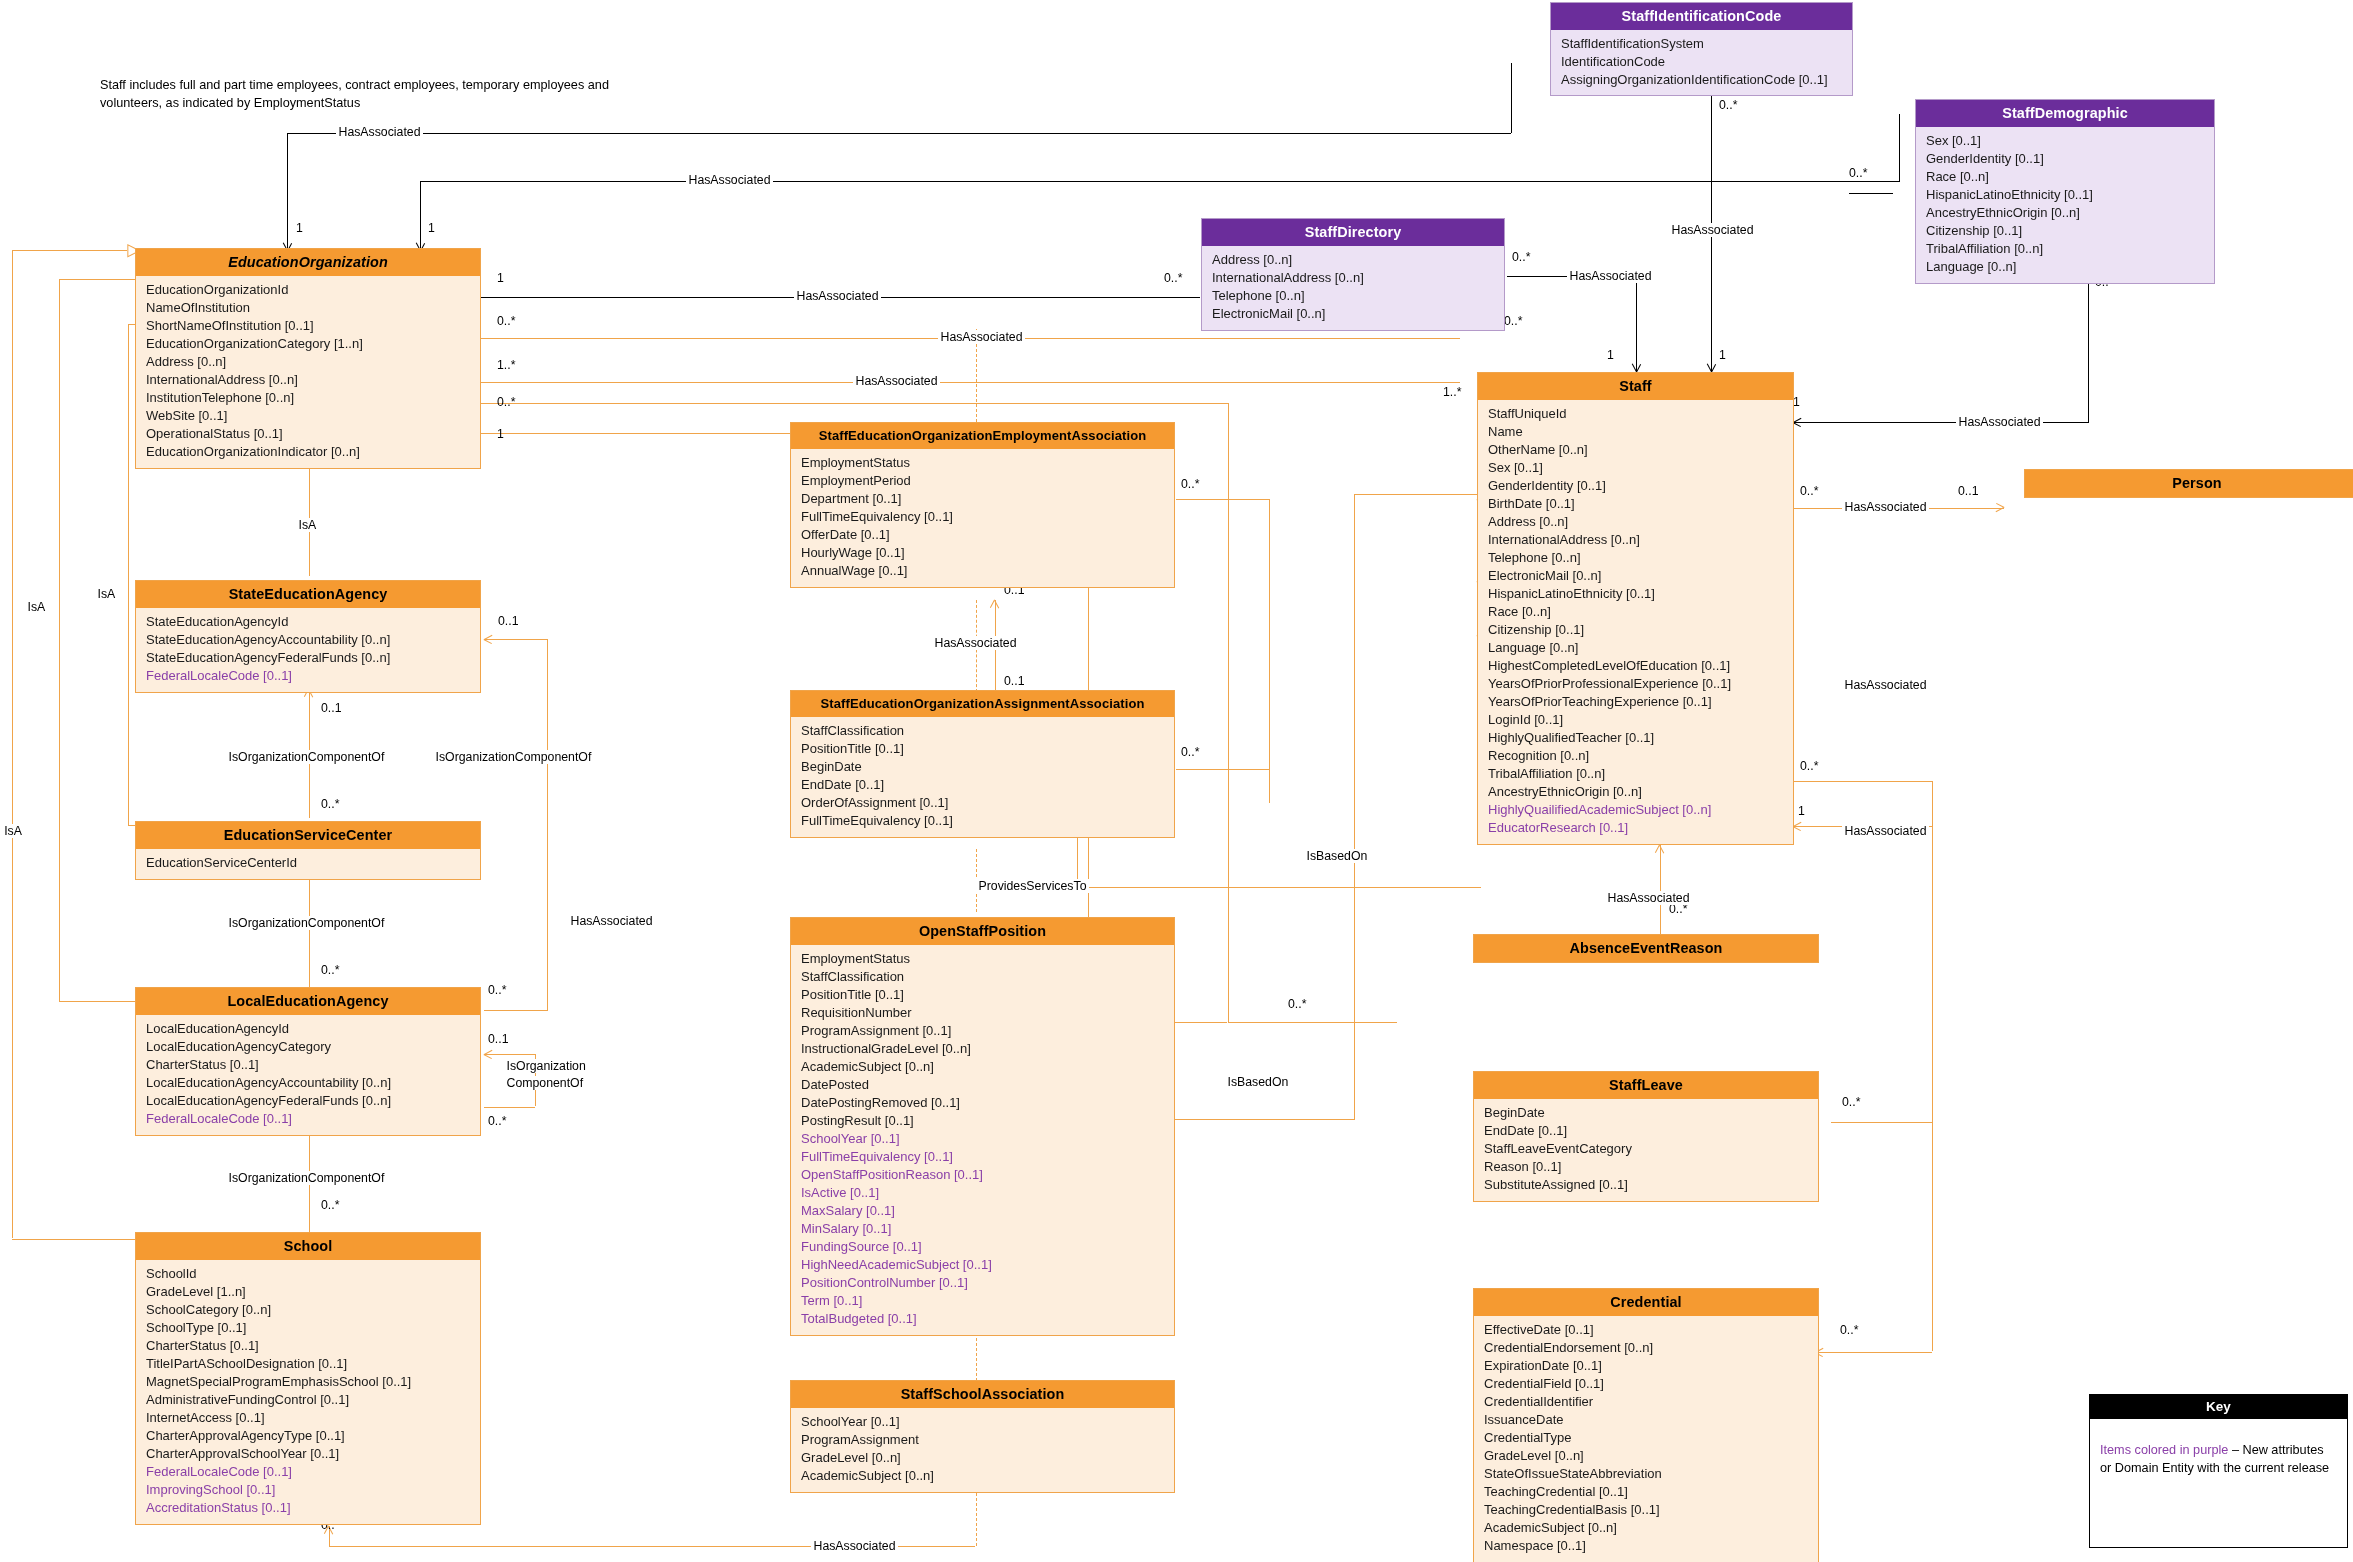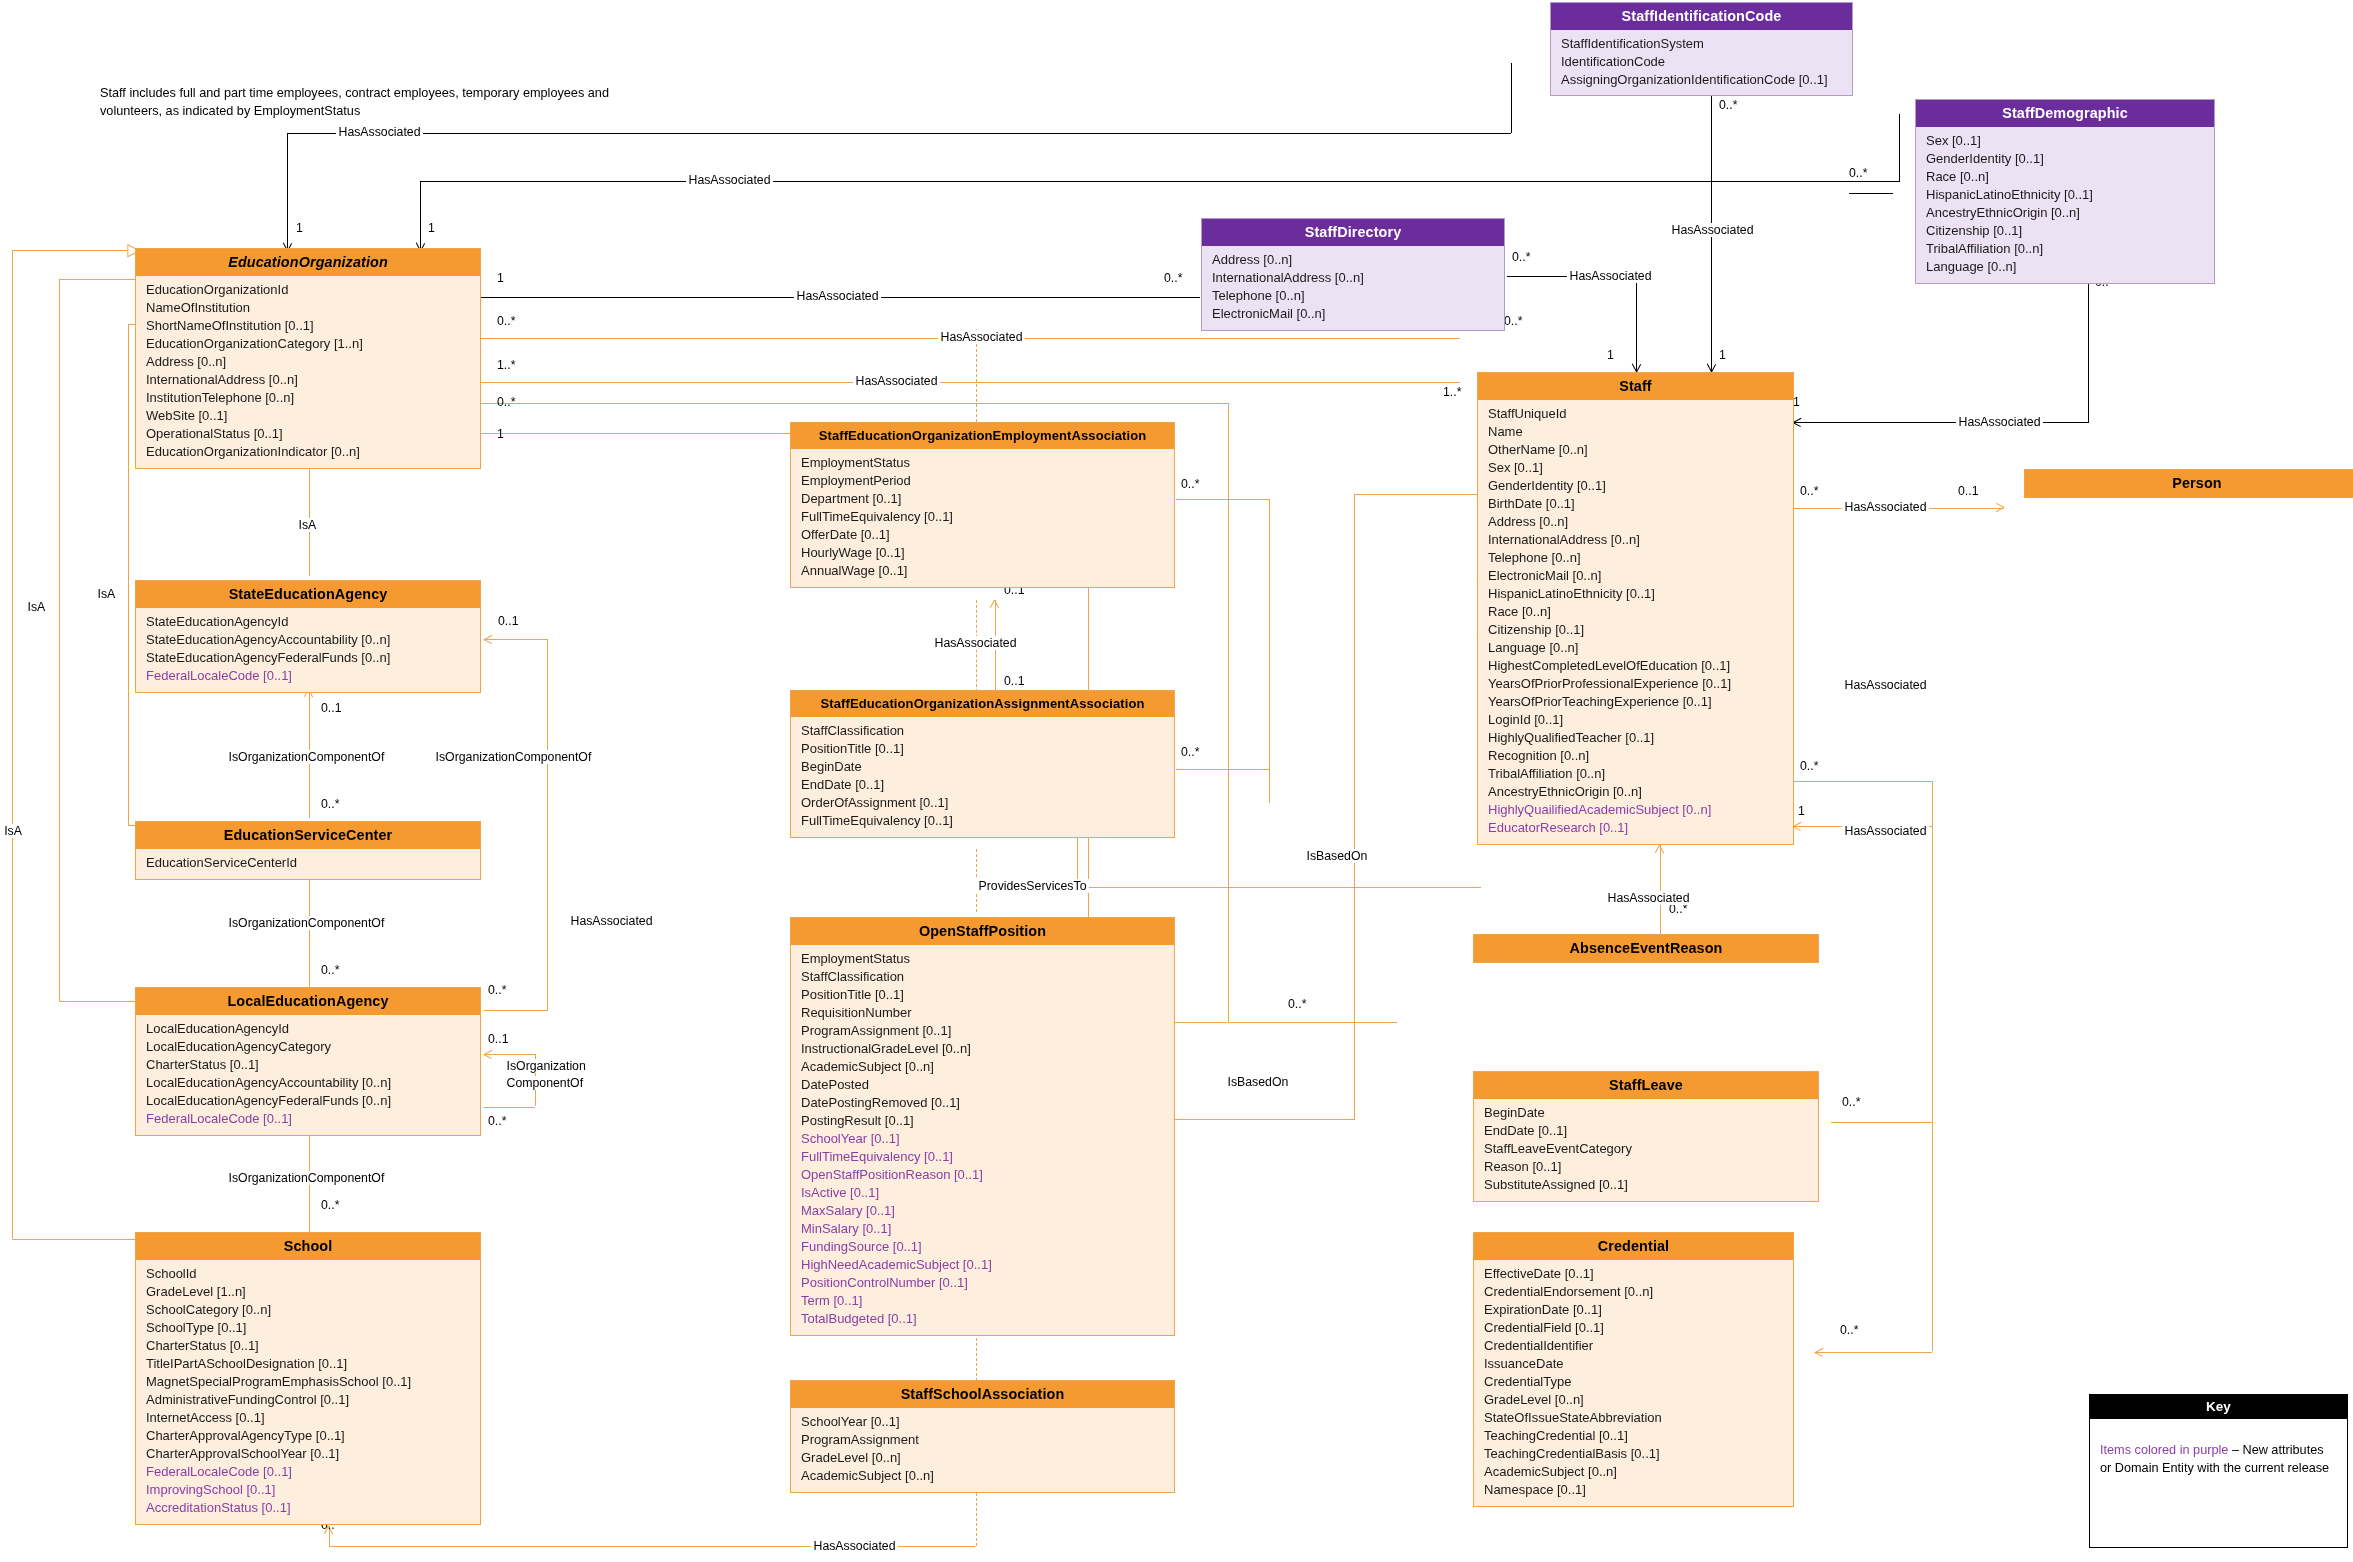--- a/index.html
+++ b/index.html
@@ -156,21 +156,21 @@
   .triw {
     position: absolute;
     z-index: 3;
   }
 </style>
 </head>
 <body>
 
 <div id="canvas">
 
-  <div class="note" style="left:100px; top:84px; width:541px;">Staff includes full and part time employees, contract employees, temporary employees and
+  <div class="note" style="left:100px; top:76px; width:541px;">Staff includes full and part time employees, contract employees, temporary employees and
 volunteers, as indicated by EmploymentStatus</div>
 
   <div class="ln blk" style="left:287px; top:133px; width:1224px; height:0.8px;"></div>
   <div class="ln blk" style="left:287px; top:133px; width:0.8px; height:128px;"></div>
   <div class="ln blk" style="left:1511px; top:63px; width:0.8px; height:70px;"></div>
   <div class="arw blk d" style="left:287px; top:251px;"></div>
   <div class="mult" style="left:296px; top:221px;">1</div>
   <div class="lbl" style="left:336px; top:125px;">HasAssociated</div>
 
   <div class="ln blk" style="left:420px; top:181px; width:1480px; height:0.8px;"></div>
@@ -590,21 +590,21 @@
     <div class="etitle">StaffLeave</div>
     <div class="eattrs">
       <div class="attr">BeginDate</div>
       <div class="attr">EndDate [0..1]</div>
       <div class="attr">StaffLeaveEventCategory</div>
       <div class="attr">Reason [0..1]</div>
       <div class="attr">SubstituteAssigned [0..1]</div>
     </div>
   </div>
 
-  <div class="entity" style="left:1473px; top:1232px; width:321px;">
+  <div class="entity" style="left:1473px; top:1288px; width:346px;">
     <div class="etitle">Credential</div>
     <div class="eattrs">
       <div class="attr">EffectiveDate [0..1]</div>
       <div class="attr">CredentialEndorsement [0..n]</div>
       <div class="attr">ExpirationDate [0..1]</div>
       <div class="attr">CredentialField [0..1]</div>
       <div class="attr">CredentialIdentifier</div>
       <div class="attr">IssuanceDate</div>
       <div class="attr">CredentialType</div>
       <div class="attr">GradeLevel [0..n]</div>

